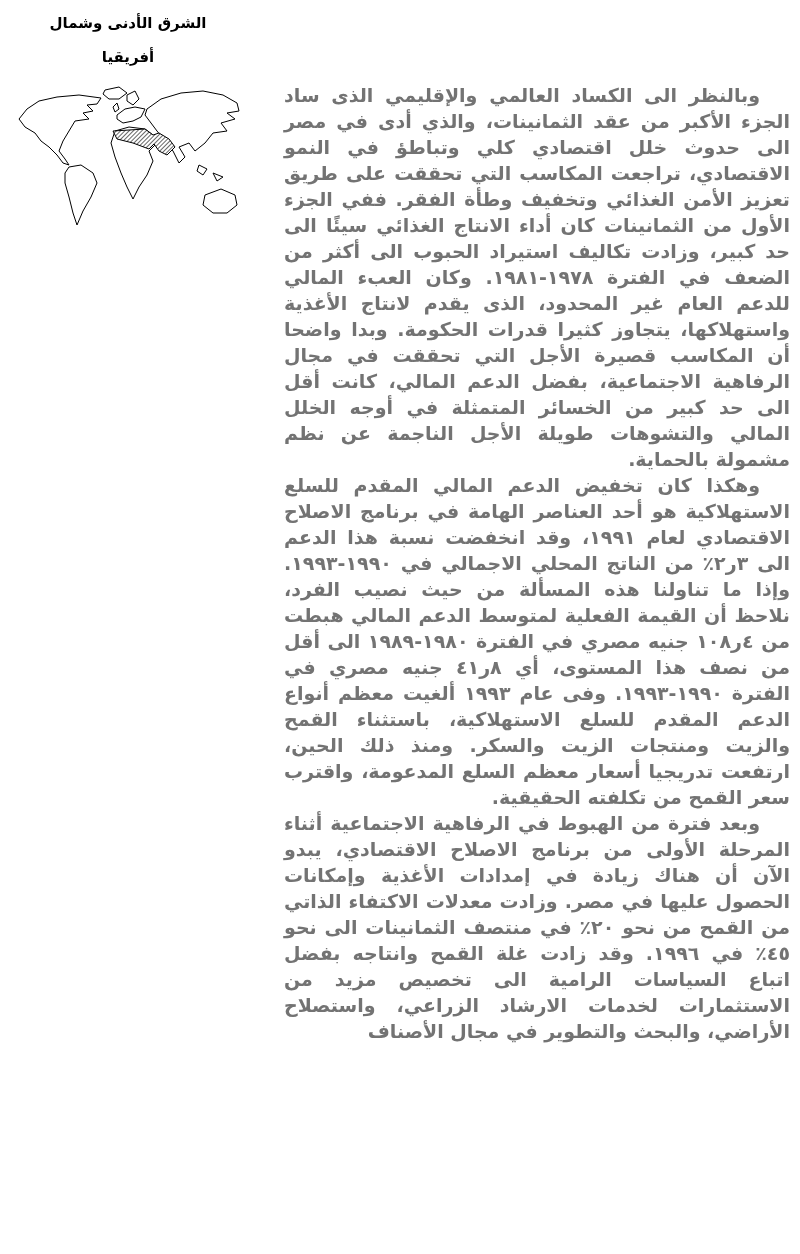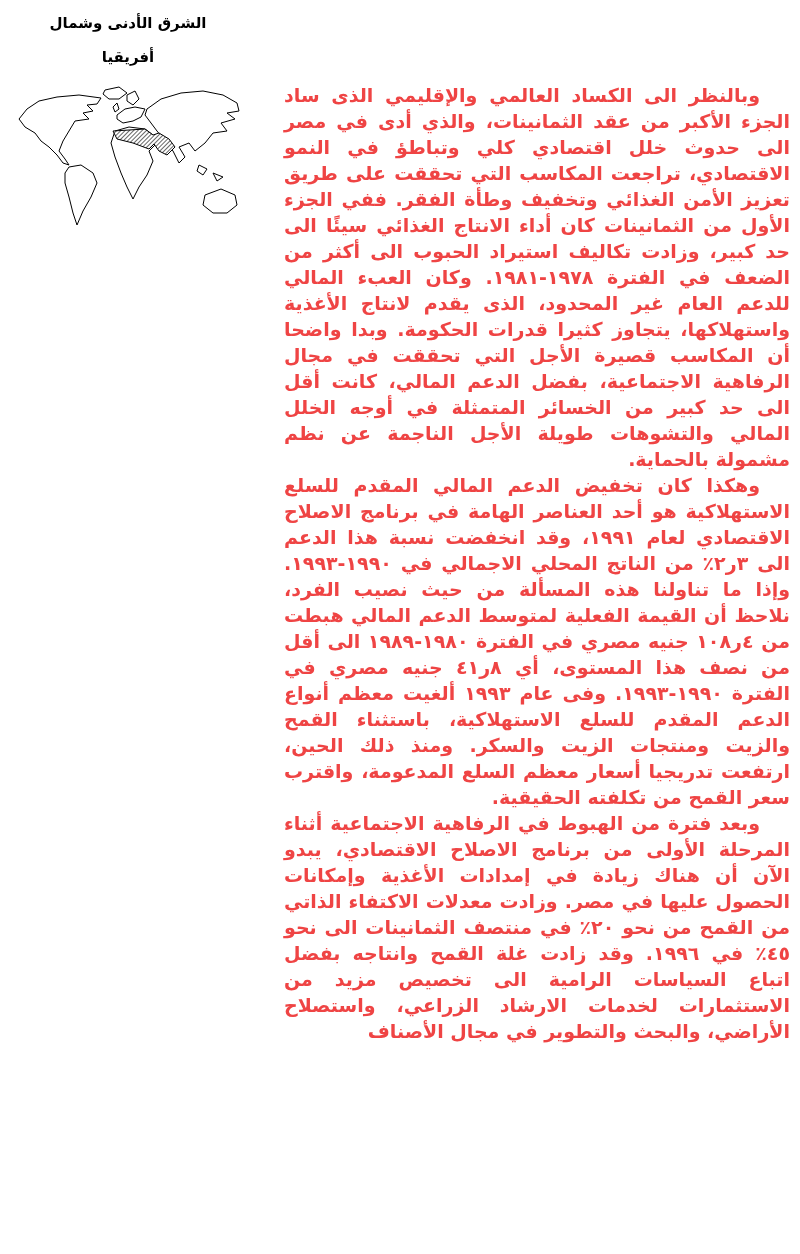--- a/index.html
+++ b/index.html
@@ -41,21 +41,21 @@
   .article {
     position: absolute;
     top: 82px;
     right: 10px;
     width: 506px;
     direction: rtl;
     text-align: justify;
     font-size: 19px;
     line-height: 26px;
     font-weight: bold;
-    color: #ef4444;
+    color: #737373;
   }
   .article p {
     margin: 0;
     padding: 0;
     text-indent: 30px;
   }
 </style>
 </head>
 <body>
 

